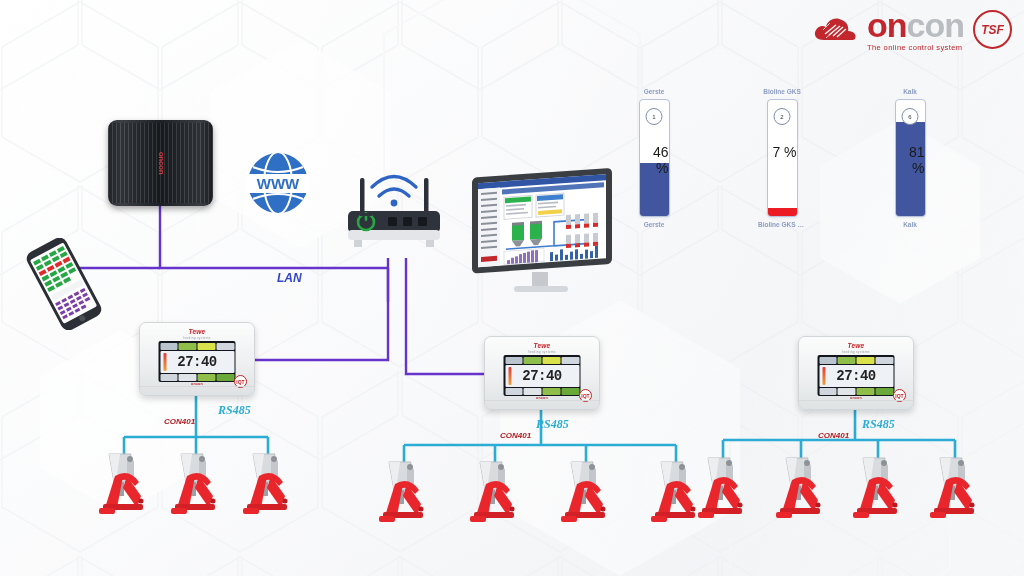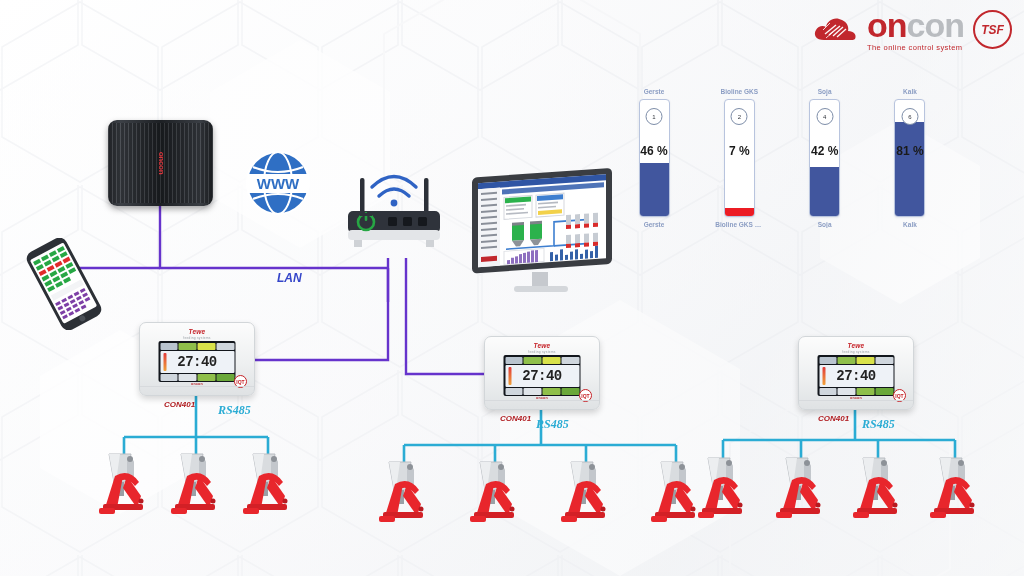--- a/index.html
+++ b/index.html
@@ -39,32 +39,32 @@
   .silo{width:44px;display:flex;flex-direction:column;align-items:center;}
   .silo-top-label{font-size:6.5px;color:#8b9dc3;font-weight:bold;height:11px;
      white-space:nowrap;overflow:hidden;text-overflow:ellipsis;max-width:46px;text-align:center;}
   .silo-tube{position:relative;width:29px;height:116px;background:#fff;
      border:1.1px solid #b8c4de;border-radius:4px;overflow:hidden;
      box-shadow:0 1px 2px rgba(60,80,120,.10);}
   .silo-fill{position:absolute;left:0;right:0;bottom:0;}
   .silo-num{position:absolute;left:50%;top:8px;transform:translateX(-50%);
      width:15px;height:15px;border-radius:50%;border:.9px solid #7d8da8;background:#fff;
      display:flex;align-items:center;justify-content:center;font-size:6px;color:#30343c;z-index:3;}
-  .silo-pct{position:absolute;left:0;right:0;top:44px;text-align:center;
-     font-size:12px;font-weight:bold;color:#1a1a1a;z-index:3;}
+  .silo-pct{position:absolute;left:0;right:0;top:44px;text-align:right;
+     font-size:14px;font-weight:normal;color:#1a1a1a;z-index:3;}
   .silo-bot-label{font-size:6.5px;color:#8b9dc3;font-weight:bold;margin-top:4px;
      white-space:nowrap;overflow:hidden;text-overflow:ellipsis;max-width:48px;text-align:center;}
 
   
   .wires{position:absolute;inset:0;z-index:8;}
 
   
   .wlabel{position:absolute;z-index:18;font-weight:bold;font-style:italic;white-space:nowrap;}
   .lab-lan{left:277px;top:271px;font-size:12px;color:#3445c9;}
-  .lab-con{font-size:8px;color:#b01c20;}
+  .lab-con{font-size:8px;color:#b01c20;margin-top:17px;}
   .lab-rs{font-size:12px;color:#2bacd4;font-family:Liberation Serif, serif;}
 
   
   .dev{position:absolute;z-index:12;}
 
   
   .gw{left:108px;top:120px;width:105px;height:86px;}
   .gw-body{width:100%;height:100%;border-radius:9px;
      background:linear-gradient(90deg,#2a2d32 0%,#3c4046 12%,#1d2024 50%,#3a3e44 88%,#222529 100%);
      position:relative;overflow:hidden;box-shadow:0 3px 6px rgba(0,0,0,.35);}
@@ -235,29 +235,20 @@
       <div class="silo-top-label">Bioline GKS</div>
       <div class="silo-tube">
         <div class="silo-fill" style="height:7%;background:#ec1c24;"></div>
         <div class="silo-num">2</div>
         <div class="silo-pct">7 %</div>
       </div>
       <div class="silo-bot-label">Bioline GKS M...</div>
     </div>
 
 
-    <div class="silo">
-      <div class="silo-top-label">Soja</div>
-      <div class="silo-tube">
-        <div class="silo-fill" style="height:42%;background:#41569e;"></div>
-        <div class="silo-num">4</div>
-        <div class="silo-pct">42 %</div>
-      </div>
-      <div class="silo-bot-label">Soja</div>
-    </div>
 
 
     <div class="silo">
       <div class="silo-top-label">Kalk</div>
       <div class="silo-tube">
         <div class="silo-fill" style="height:81%;background:#41569e;"></div>
         <div class="silo-num">6</div>
         <div class="silo-pct">81 %</div>
       </div>
       <div class="silo-bot-label">Kalk</div>

